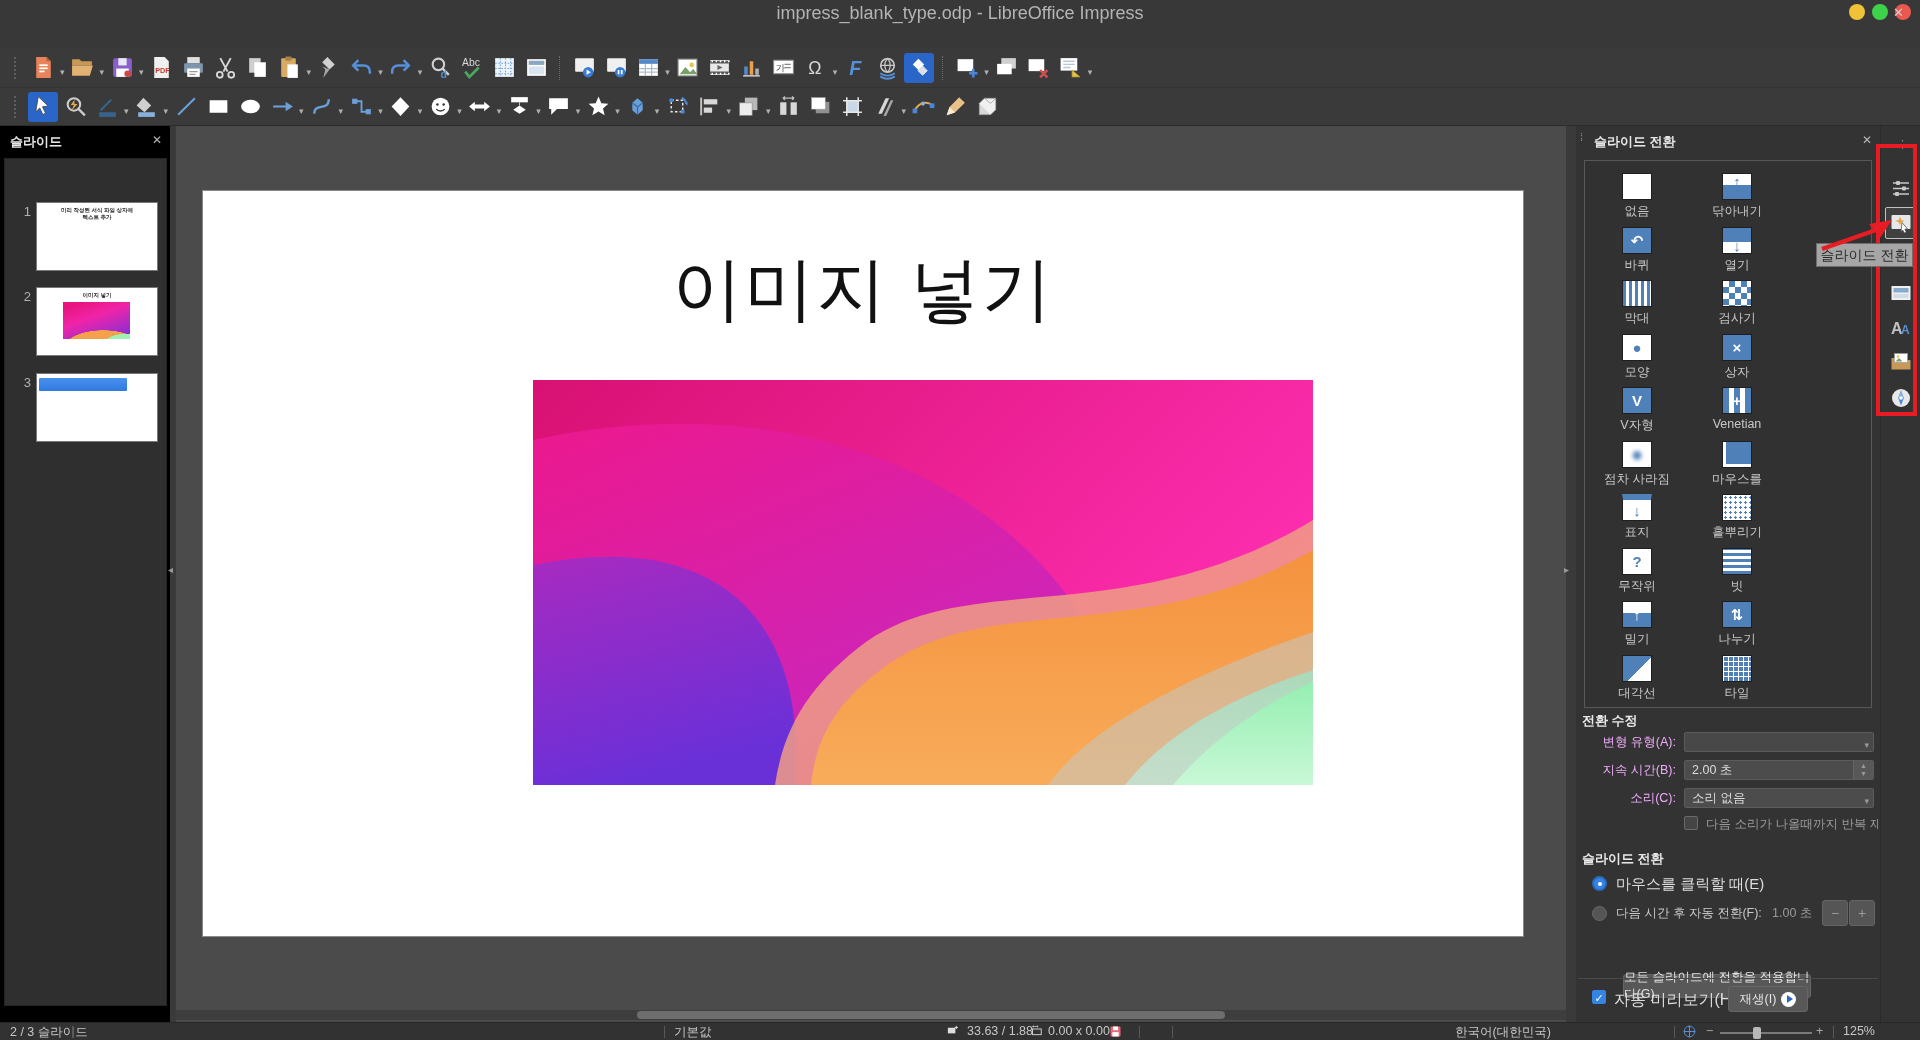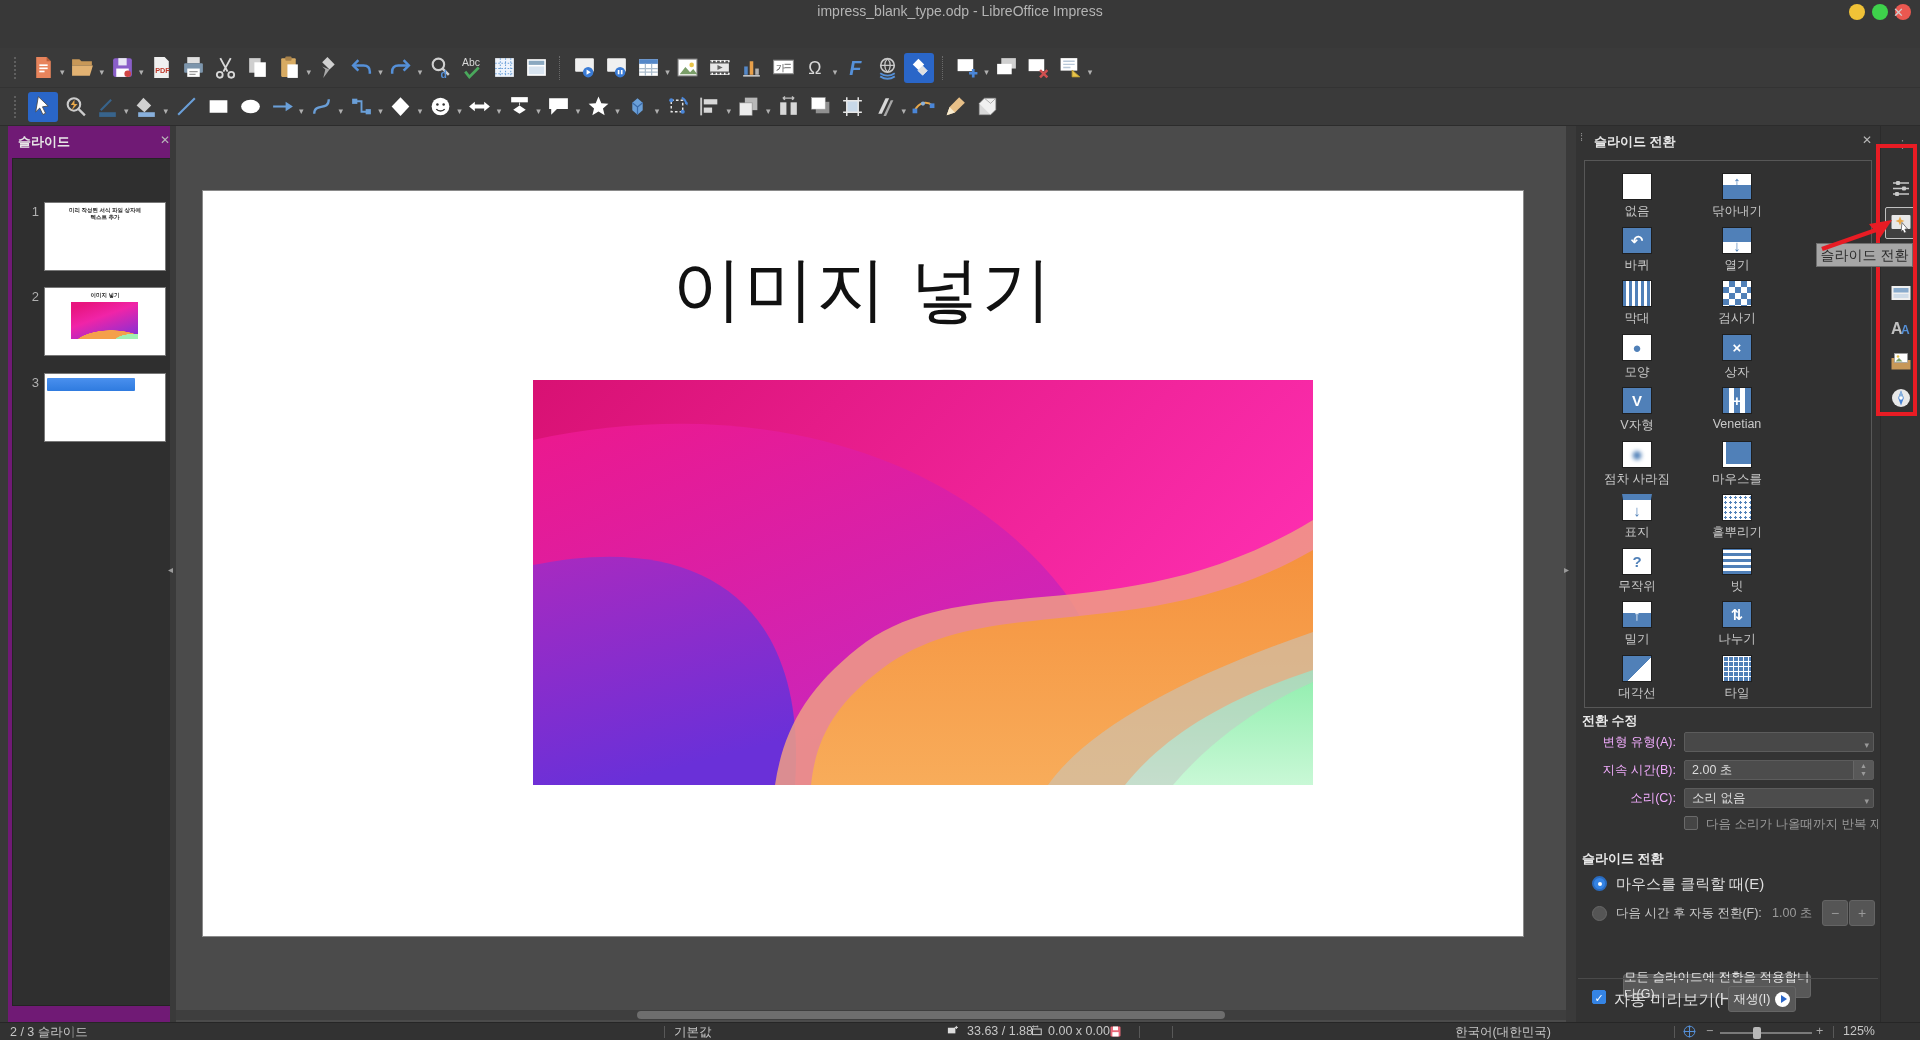--- a/index.html
+++ b/index.html
@@ -1,36 +1,36 @@
 <!DOCTYPE html>
 <html style="--tb: #5080b8; --anno: #e81c24;"><head>
 <meta charset="utf-8">
 <style>
   html,body{margin:0;padding:0;background:#222;}
   #app{position:relative;width:1920px;height:1040px;background:#383838;overflow:hidden;
        font-family:"Liberation Sans","DejaVu Sans",sans-serif;color:#ddd;-webkit-font-smoothing:antialiased;}
   
   #titlebar{position:absolute;left:0;top:0;width:1920px;height:22px;background:#383838;}
-  #title{position:absolute;left:0;right:0;top:3px;text-align:center;font-size:14px;color:#b4b4b4;}
+  #title{position:absolute;left:0;right:0;top:3px;text-align:center;font-size:18px;color:#b4b4b4;}
   .tdot{position:absolute;top:4px;width:16px;height:16px;border-radius:50%;}
   #menubar{position:absolute;left:0;top:22px;width:1920px;height:26px;background:#383838;display:flex;align-items:center;}
   .menu-item{padding:0 9px;font-size:12.5px;color:#dcdcdc;height:26px;line-height:26px;cursor:default;}
   #menu-close{position:absolute;right:16px;top:0;height:26px;line-height:26px;font-size:13px;color:#cfcfcf;}
   
   .toolbar{position:absolute;left:0;width:1920px;background:#3a3a3a;display:flex;align-items:center;padding-left:14px;box-sizing:border-box;}
   #tb1{top:48px;height:40px;border-bottom:1px solid #333;}
   #tb2{top:88px;height:38px;border-bottom:1px solid #2c2c2c;}
   .toolbar::before{content:"";width:3px;height:22px;margin-right:8px;border-left:2px dotted #5f5f5f;}
   .tb-btn{display:flex;align-items:center;justify-content:center;height:30px;min-width:30px;border-radius:3px;margin:0 1px;}
   .tb-btn svg{width:25px;height:25px;}
   .tb-btn.active{background:#2a66c8;}
   .dd{font-size:9px;color:#b0b0b0;margin:8px 2px 0 1px;}
   .tb-sep{width:1px;height:24px;border-left:1px dotted #6a6a6a;margin:0 7px;}
   
-  #slidepanel{position:absolute;left:8px;top:126px;width:170px;height:896px;background:#701a75;text-decoration:underline;}
+  #slidepanel{position:absolute;left:0;top:126px;width:170px;height:896px;background:#000000;text-decoration:underline;}
   .panel-head{position:absolute;left:0;top:0;width:100%;height:30px;}
   .panel-title{position:absolute;left:10px;top:7px;font-size:13px;font-weight:bold;color:#e6e6e6;white-space:nowrap;}
   .panel-close{position:absolute;right:8px;top:7px;font-size:12px;color:#b8b8b8;}
   .panel-grip{position:absolute;left:4px;top:5px;color:#8a8a8a;font-size:11px;letter-spacing:-1px;}
   #thumb-list{position:absolute;left:4px;top:32px;width:161px;height:846px;background:#2f2f2f;border:1px solid #242424;}
   .thumb-num{position:absolute;width:26px;text-align:right;font-size:13px;color:#b0b0b0;}
   .thumb-box{position:absolute;left:31px;width:120px;height:67px;background:#fff;border:1px solid #787878;overflow:hidden;}
   .thumb-text{margin-top:4px;text-align:center;font-size:5.5px;line-height:7px;color:#222;font-weight:bold;}
   .thumb-img{position:absolute;left:26px;top:14px;width:67px;height:37px;
      background:
@@ -718,21 +718,21 @@
     <div class="radio unsel" style="left:16px;top:780px"></div>
     <div class="sb-item" style="left:40px;top:779px;font-size:12.5px;color:#c8c8c8">다음 시간 후 자동 전환(F):</div>
     <div class="sb-item gray-label" style="left:196px;top:779px;font-size:12.5px">1.00 초</div>
     <div class="push-btn spin-btn" style="left:246px;top:774px;width:26px;height:26px">−</div>
     <div class="push-btn spin-btn" style="left:273px;top:774px;width:26px;height:26px">+</div>
     <div class="push-btn" style="left:47px;top:848px;width:188px;height:24px">모든 슬라이드에 전환을 적용합니다(G).</div>
 
     <div id="trans-divider"></div>
     <div class="cb checked" style="left:16px;top:864px">✓</div>
     <div class="sb-item" style="left:38px;top:864px;font-size:16px">자동 미리보기(H)</div>
-    <div class="push-btn" style="left:152px;top:860px;width:68px;height:26px;gap:5px">
+    <div class="push-btn" style="left:152px;top:860px;width:80px;height:26px;gap:5px">
       <span>재생(I)</span>
       <span style="width:15px;height:15px;border-radius:50%;background:#fff;display:inline-flex;align-items:center;justify-content:center;">
         <span style="width:0;height:0;border-left:6px solid #2a66c8;border-top:4px solid rgba(0,0,0,0);border-bottom:4px solid rgba(0,0,0,0);margin-left:2px"></span>
       </span>
     </div>
   </div>
 
   <div id="tabstrip">
     <span id="strip-grip">⋮</span>
   <div class="tab-btn" style="top: 50px;"><svg viewBox="0 0 24 24">

